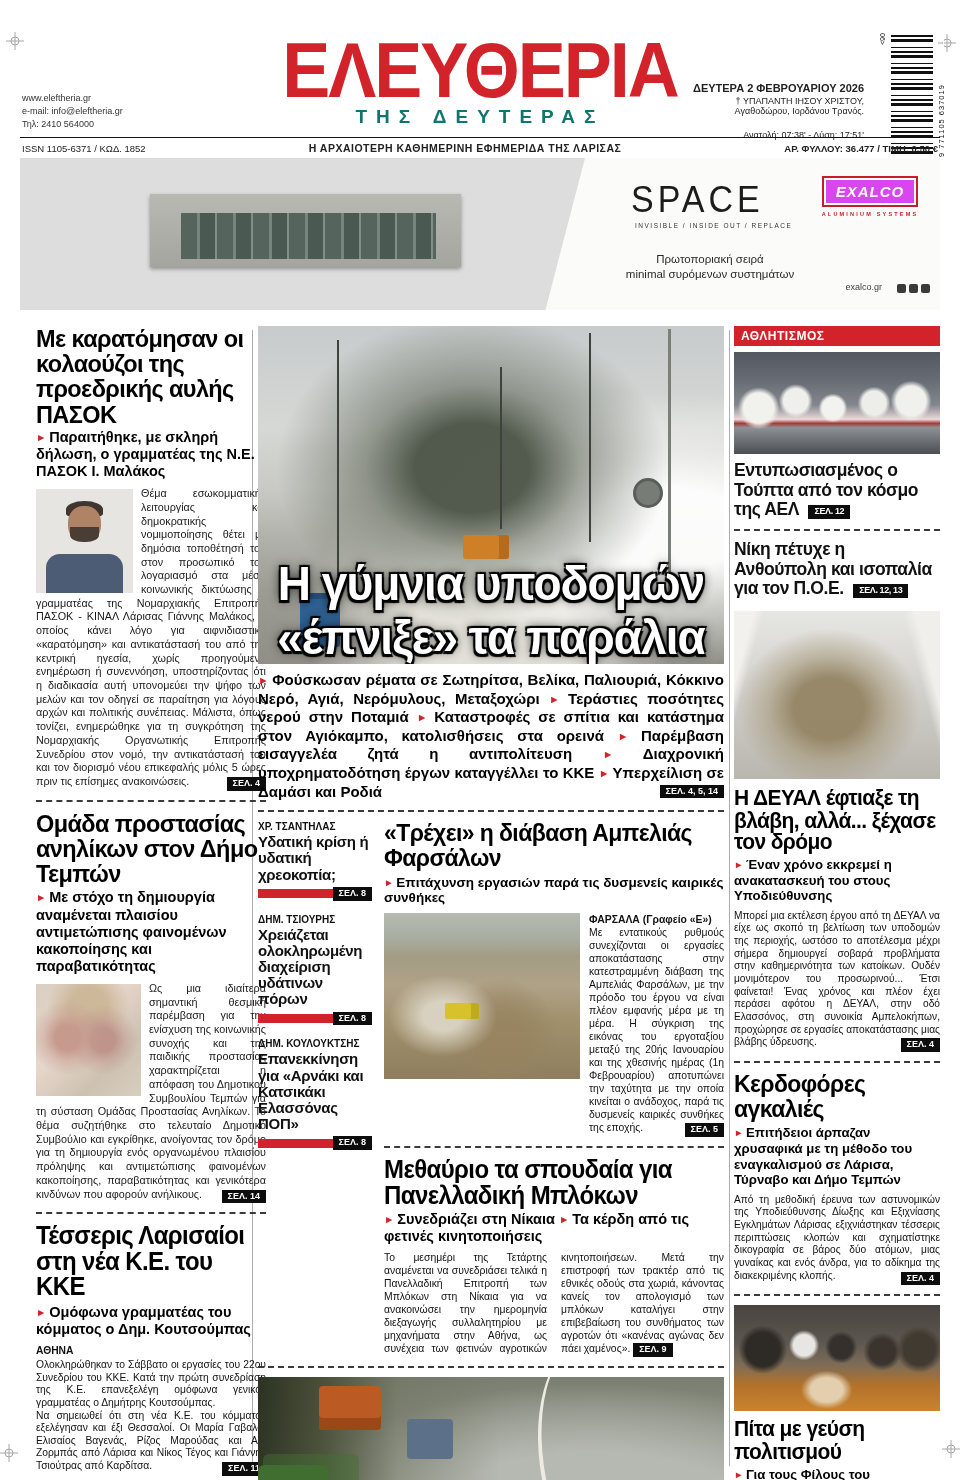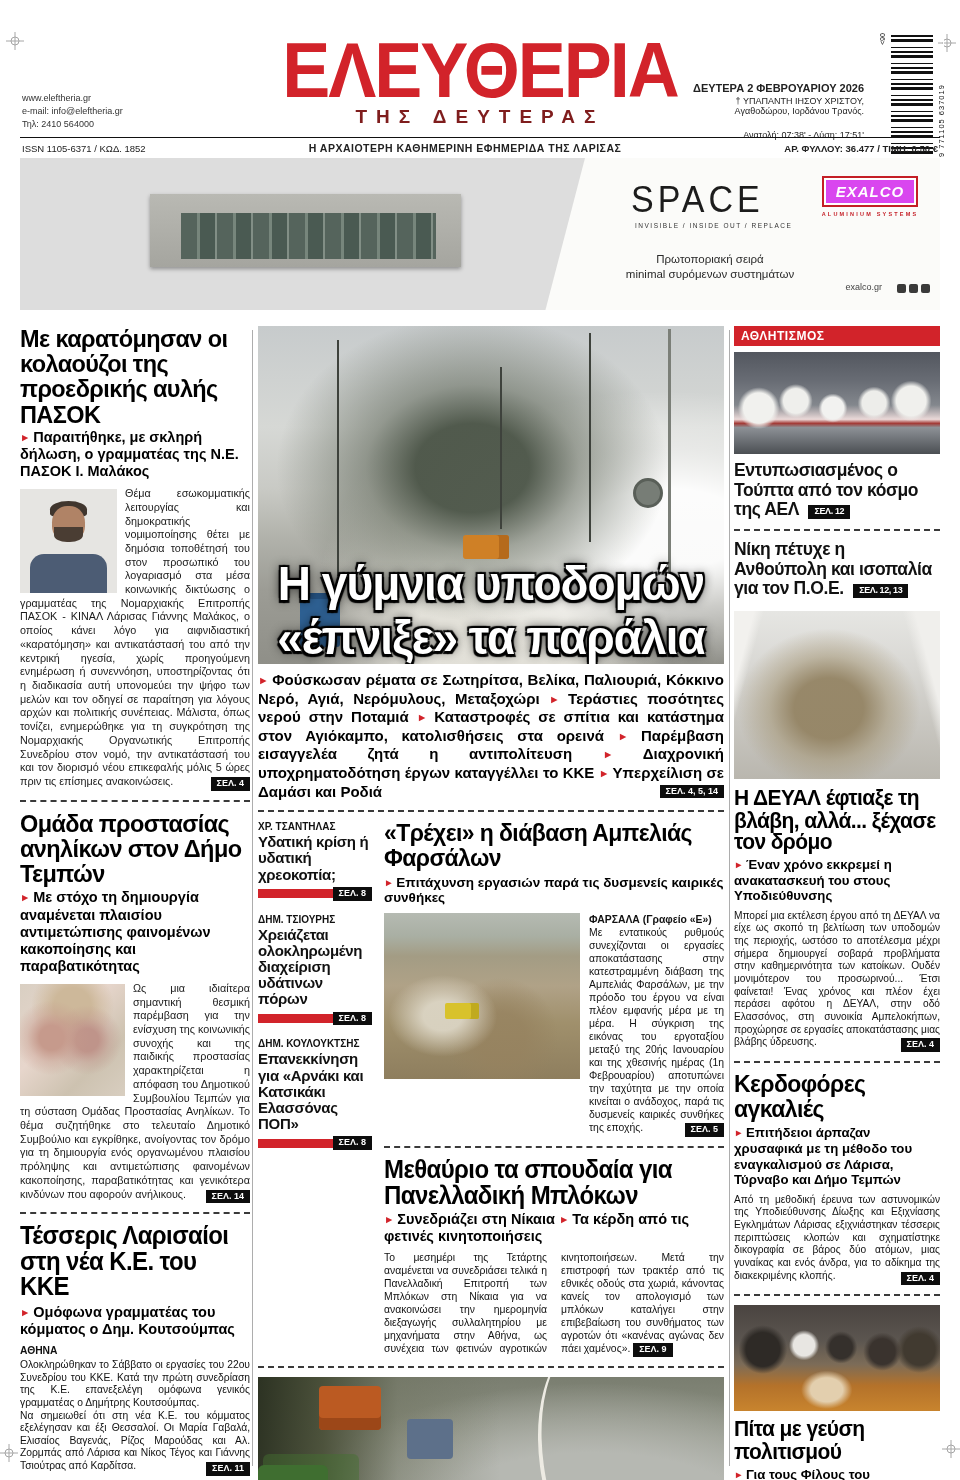--- a/index.html
+++ b/index.html
@@ -9,21 +9,21 @@
   #page{--red:#d2232a;}
 
   
   .reg{position:absolute;opacity:.75;}
 
   
   .contact{position:absolute;left:22px;top:92px;font-size:9px;line-height:1.45;color:#333;}
   .logo-wrap{position:absolute;left:240px;top:34px;width:480px;text-align:center;}
   .logo{font-size:72px;font-weight:bold;letter-spacing:-2px;color:var(--red);line-height:.92;
         transform:scaleY(1.08);transform-origin:top center;}
-  .logo-sub{font-size:19px;font-weight:bold;letter-spacing:9px;color:#7f1d1d;margin-top:6px;}
+  .logo-sub{font-size:19px;font-weight:bold;letter-spacing:9px;color:#0f766e;margin-top:6px;}
   .datebox{position:absolute;right:96px;top:82px;width:200px;text-align:right;color:#222;}
   .datebox .d1{font-size:11px;font-weight:bold;}
   .datebox .d2{font-size:9px;margin-top:2px;}
   .datebox .d3{font-size:9px;}
   .datebox .d4{font-size:9px;margin-top:14px;}
   .barcode{position:absolute;right:16px;top:34px;width:58px;height:122px;border:1px solid #fff;}
   .barcode .bars{position:absolute;left:6px;top:0;right:10px;bottom:0;
      background:repeating-linear-gradient(180deg,#111 0 2px,#fff 2px 4px,#111 4px 7px,#fff 7px 12px,#111 12px 13px,#fff 13px 16px);}
   .bc-num{position:absolute;right:-3px;top:0;height:100%;writing-mode:vertical-rl;transform:rotate(180deg);
      font-size:7.5px;letter-spacing:1px;color:#111;}
@@ -53,21 +53,21 @@
      font-size:15px;letter-spacing:1px;padding:3px 10px;border:2px solid #fff;box-shadow:0 0 0 2px #c41e26;}
   .exalco-sub{margin-top:6px;font-size:5.5px;letter-spacing:2.2px;color:#c41e26;font-weight:bold;}
   .ad-tag{position:absolute;left:0px;top:94px;width:230px;text-align:center;font-size:11.5px;color:#2a2a2a;line-height:1.3;}
   .ad-site{position:absolute;right:58px;bottom:18px;font-size:9px;color:#444;}
   .ad-social{position:absolute;right:10px;bottom:17px;display:flex;gap:3px;}
   .ad-social span{width:9px;height:9px;background:#3a3a3a;display:inline-block;border-radius:2px;}
 
   
   .vline{position:absolute;width:1px;background:#adadad;top:330px;bottom:14px;}
   .col{position:absolute;top:326px;}
-  .col-left{left:20px;width:230px;}
+  .col-left{left:36px;width:230px;}
   .col-mid{left:258px;width:466px;}
   .col-right{left:734px;width:206px;}
 
   .sep{border-top:2px dashed #3a3a3a;margin:9px 0;height:0;}
   .pg{display:inline-block;background:#0d0d0d;color:#fff;font-size:9px;font-weight:bold;
       padding:2px 6px;line-height:1.1;white-space:nowrap;}
   .pg.fr{float:right;margin-top:2px;}
 
   h1,h2,h3,p{margin:0;padding:0;}
   .htitle{font-weight:bold;letter-spacing:-0.6px;line-height:1.03;color:#000;transform:scaleY(1.04);transform-origin:top left;}

